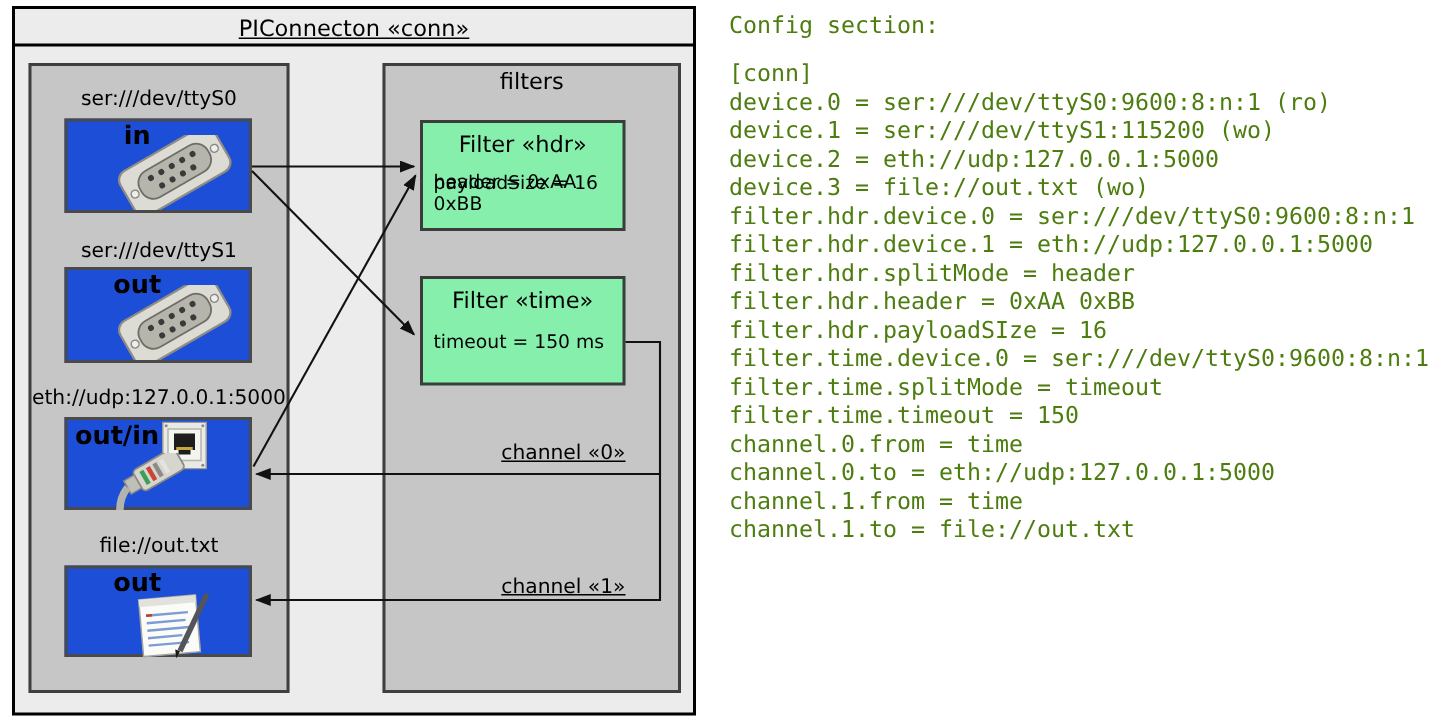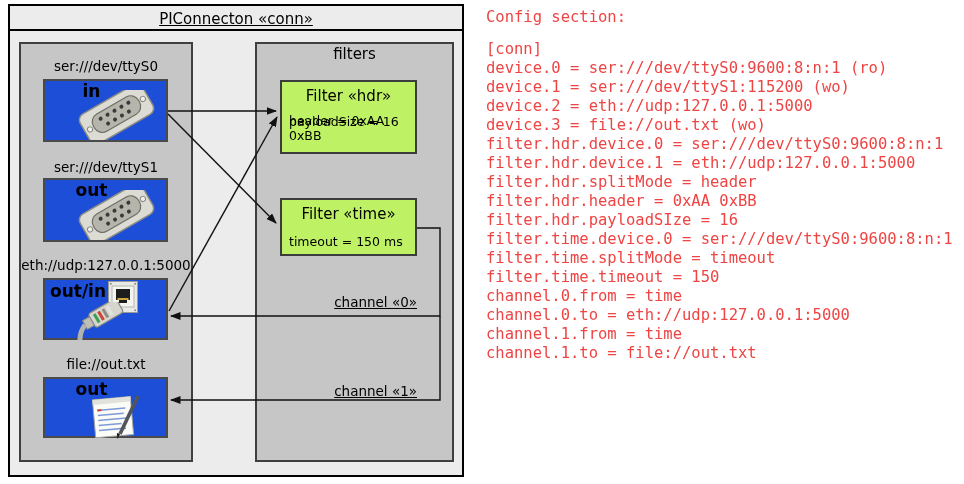--- a/index.html
+++ b/index.html
@@ -38,39 +38,39 @@
   }
   .port{
     position:absolute;left:0;right:0;top:1px;text-align:center;
     font-size:17px;line-height:19px;transform:translateX(-14px);
   }
   .port.tl{left:5px;right:auto;top:2px;transform:none;text-align:left;}
   .icon-abs{position:absolute;}
   
   .filter-box{
     position:absolute;left:280px;width:137px;box-sizing:border-box;
-    background:#bef264;border:2px solid #3c3c3c;
+    background:#86efac;border:2px solid #3c3c3c;
   }
   .filter-title{
     position:absolute;left:0;right:0;top:6px;text-align:center;font-size:15px;line-height:17px;
   }
   .filter-param{
     position:absolute;left:7px;right:2px;font-size:12.5px;line-height:15px;
   }
   
   .chan-label{
     position:absolute;left:280px;width:137px;text-align:right;
     font-size:13.5px;line-height:14px;text-decoration:underline;
   }
   
   #arrows{position:absolute;left:0;top:0;width:964px;height:484px;pointer-events:none;}
   
   .cfg{
     position:absolute;font-family:"DejaVu Sans Mono","Liberation Mono",monospace;
-    font-size:15.5px;white-space:pre;color:#ef4444;
+    font-size:15.5px;white-space:pre;color:#4d7c0f;
   }
   #config-heading{left:486px;top:8px;line-height:19px;}
   #config-lines{left:486px;top:40px;line-height:19px;}
 </style>
 </head>
 <body>
 
 <div id="stage">
 
   <div class="outer-box"></div>
@@ -169,21 +169,21 @@
       <polygon points="29,41 26.6,46 25.8,40 " fill="#1a1a1a"></polygon>
     </svg>
   </div>
 
   <div class="filter-box" style="top:80px;height:74px">
     <div class="filter-title">Filter «hdr»</div>
     <div class="filter-param" style="top:31px">header = 0xAA 0xBB</div>
     <div class="filter-param" style="top:32px">payloadSize = 16</div>
   </div>
 
-  <div class="filter-box" style="top:198px;height:58px">
+  <div class="filter-box" style="top:184px;height:73px">
     <div class="filter-title">Filter «time»</div>
     <div class="filter-param" style="top:34px">timeout = 150 ms</div>
   </div>
 
   <div class="chan-label" style="top:295px">channel «0»</div>
   <div class="chan-label" style="top:384px">channel «1»</div>
 
   <svg id="arrows" viewBox="0 0 964 484">
     <defs>
       <marker id="ah" markerWidth="12" markerHeight="9" refX="9.5" refY="4" orient="auto" markerUnits="userSpaceOnUse">

